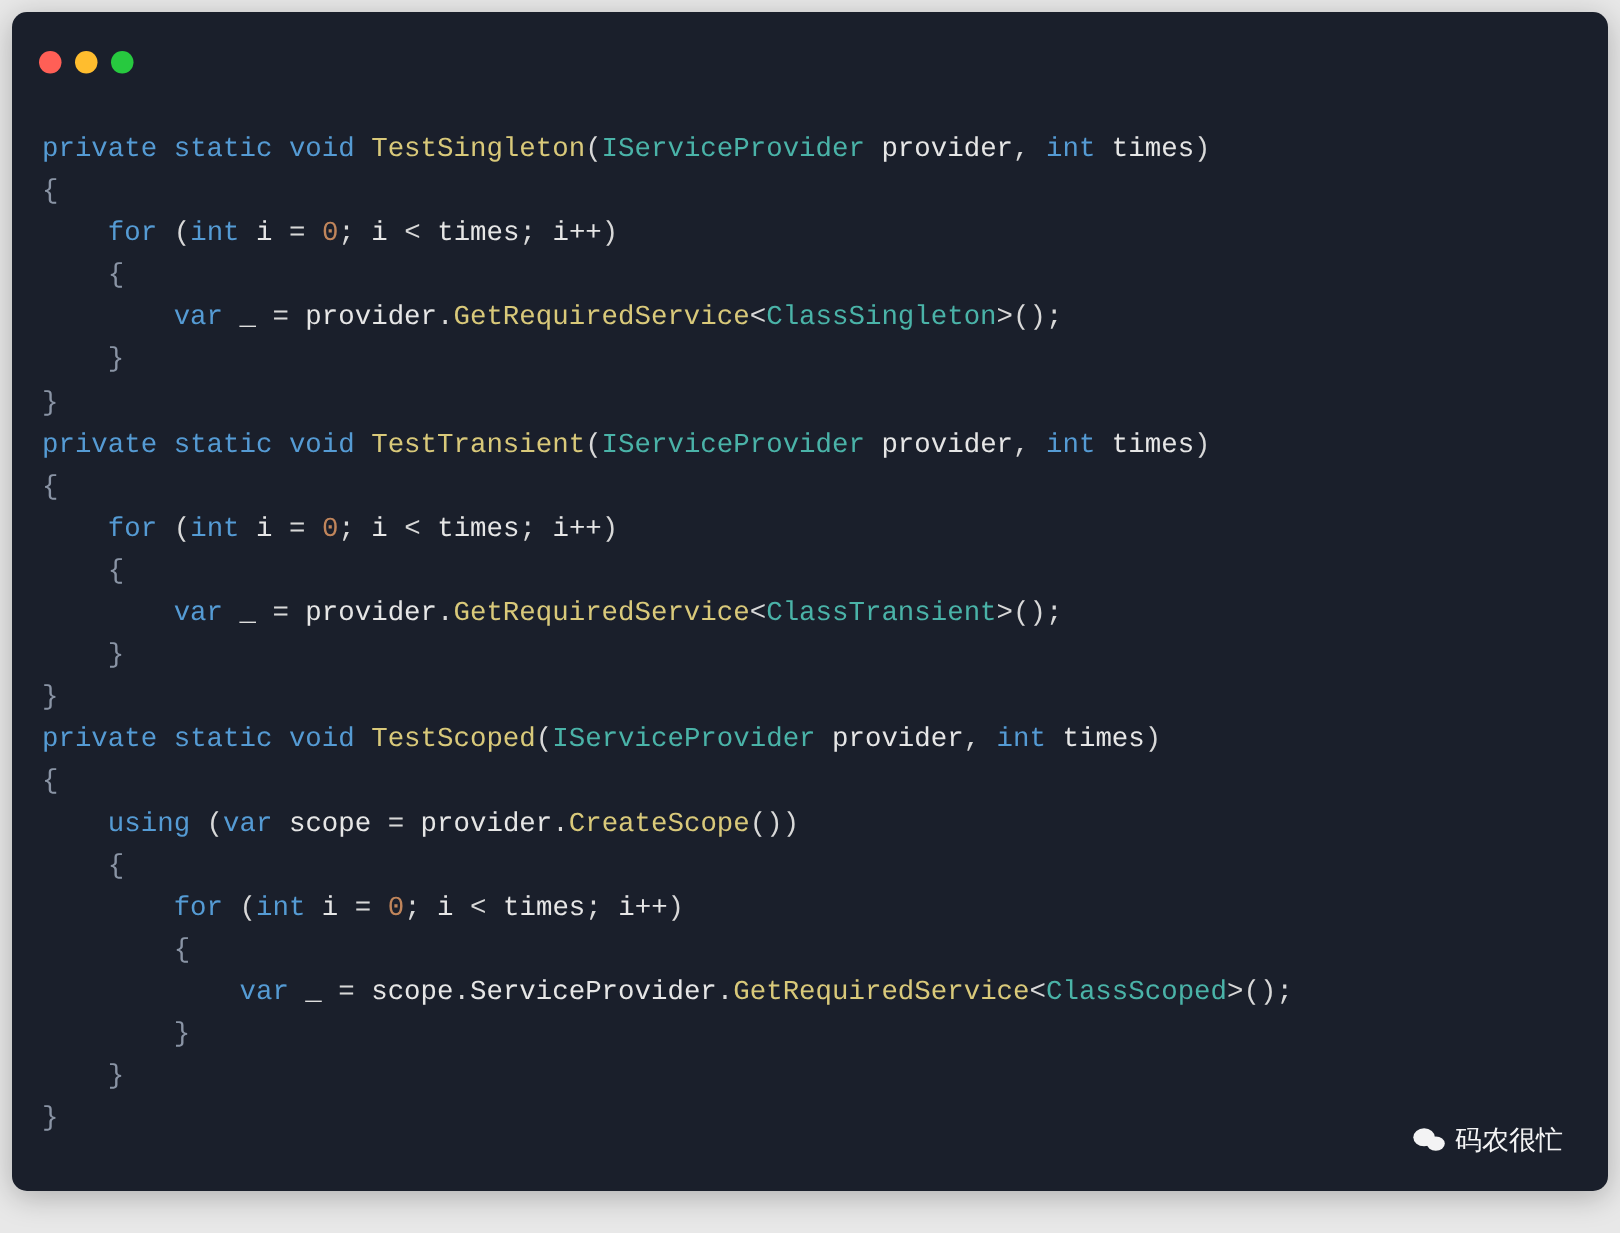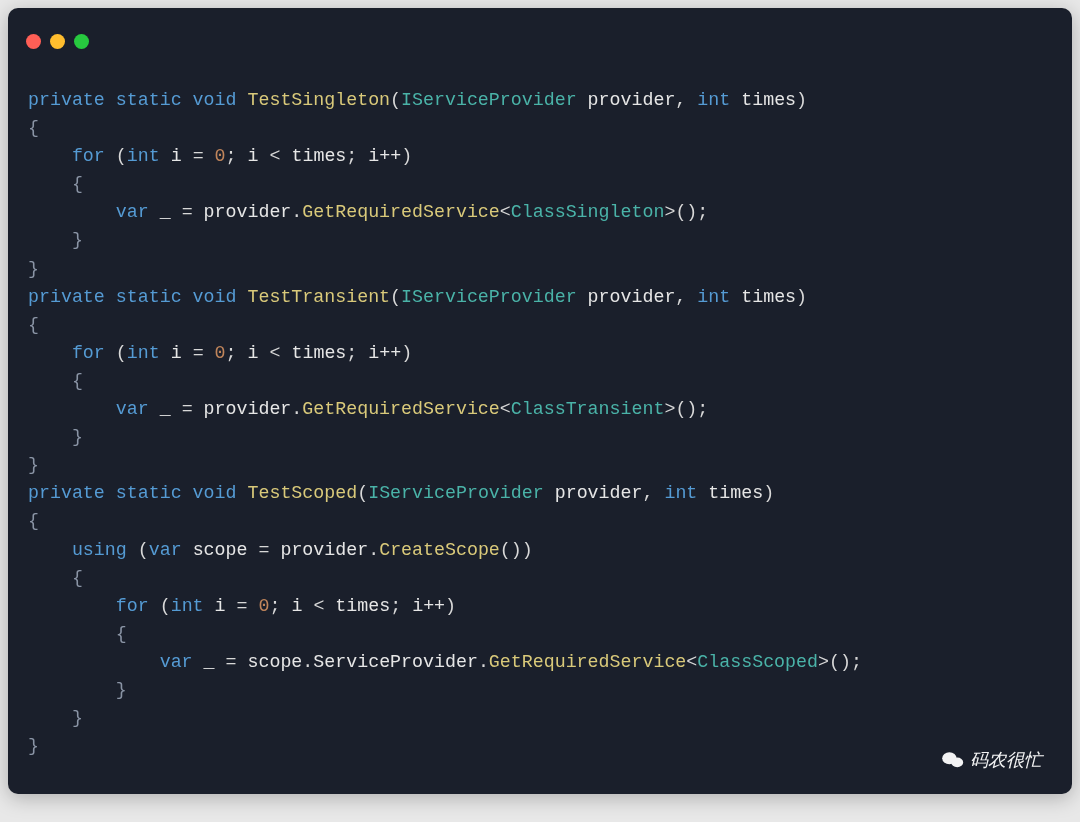--- a/index.html
+++ b/index.html
@@ -57,21 +57,20 @@
     right: 30px;
     bottom: 22px;
     display: flex;
     align-items: center;
     gap: 6px;
     color: #ffffff;
     font-family: sans-serif;
     font-size: 18px;
     font-weight: 500;
     opacity: 0.95;
-    font-style: italic;
   }
   .watermark .wm-icon {
     width: 22px;
     height: 18px;
     fill: #ffffff;
   }
 </style>
 </head>
 <body>
 

